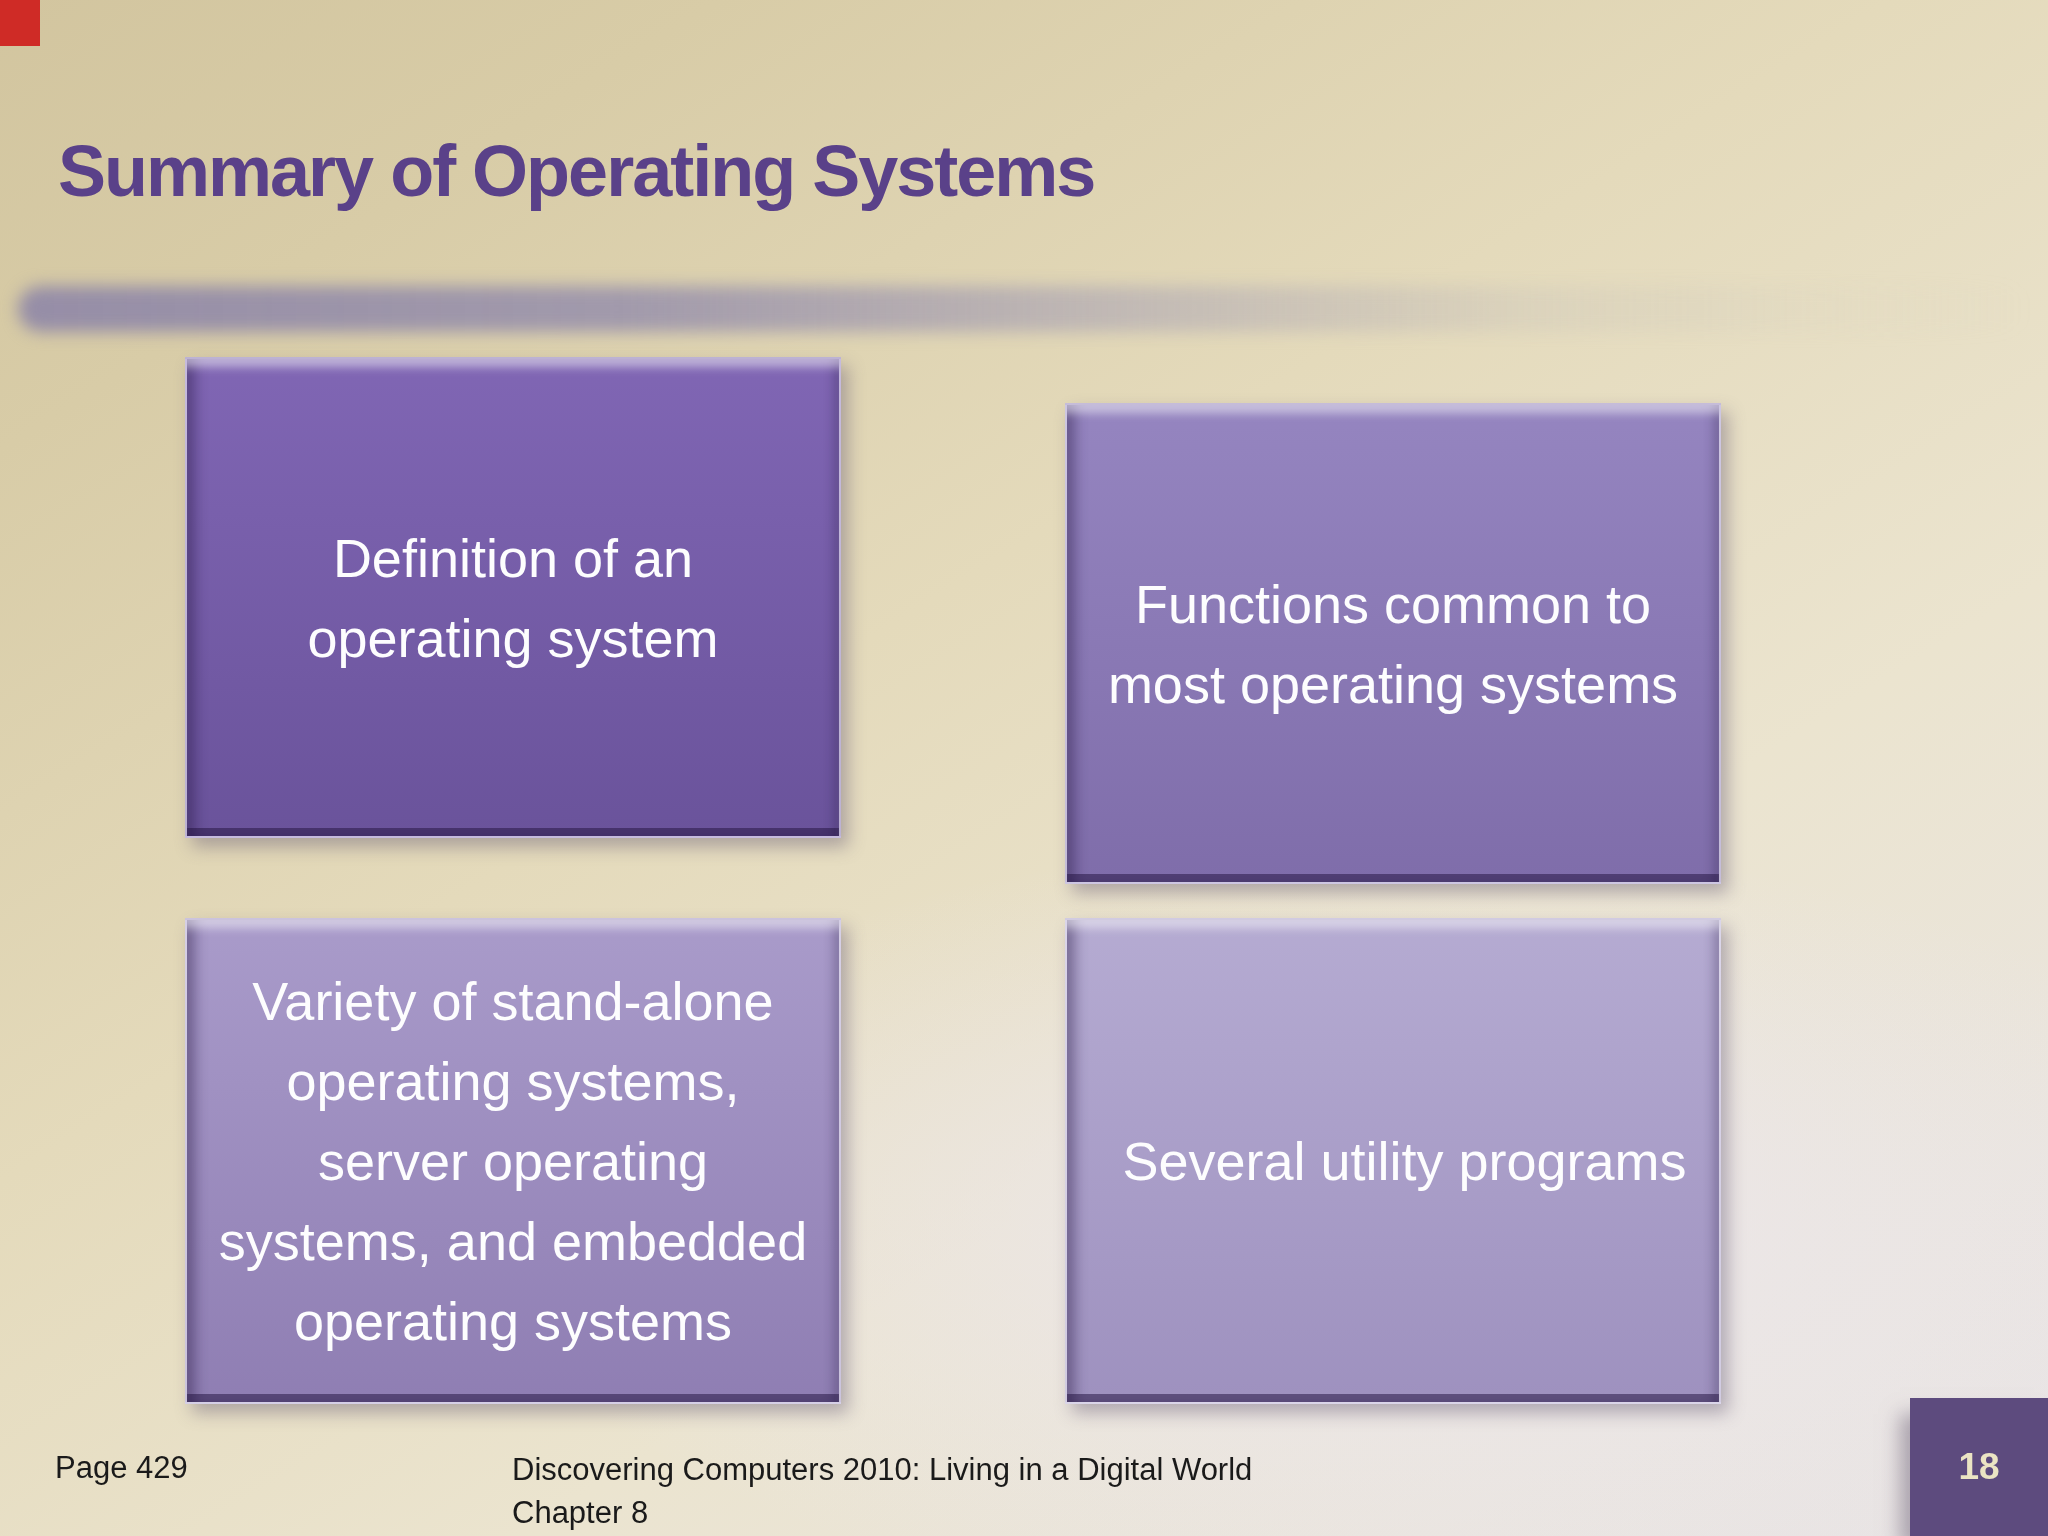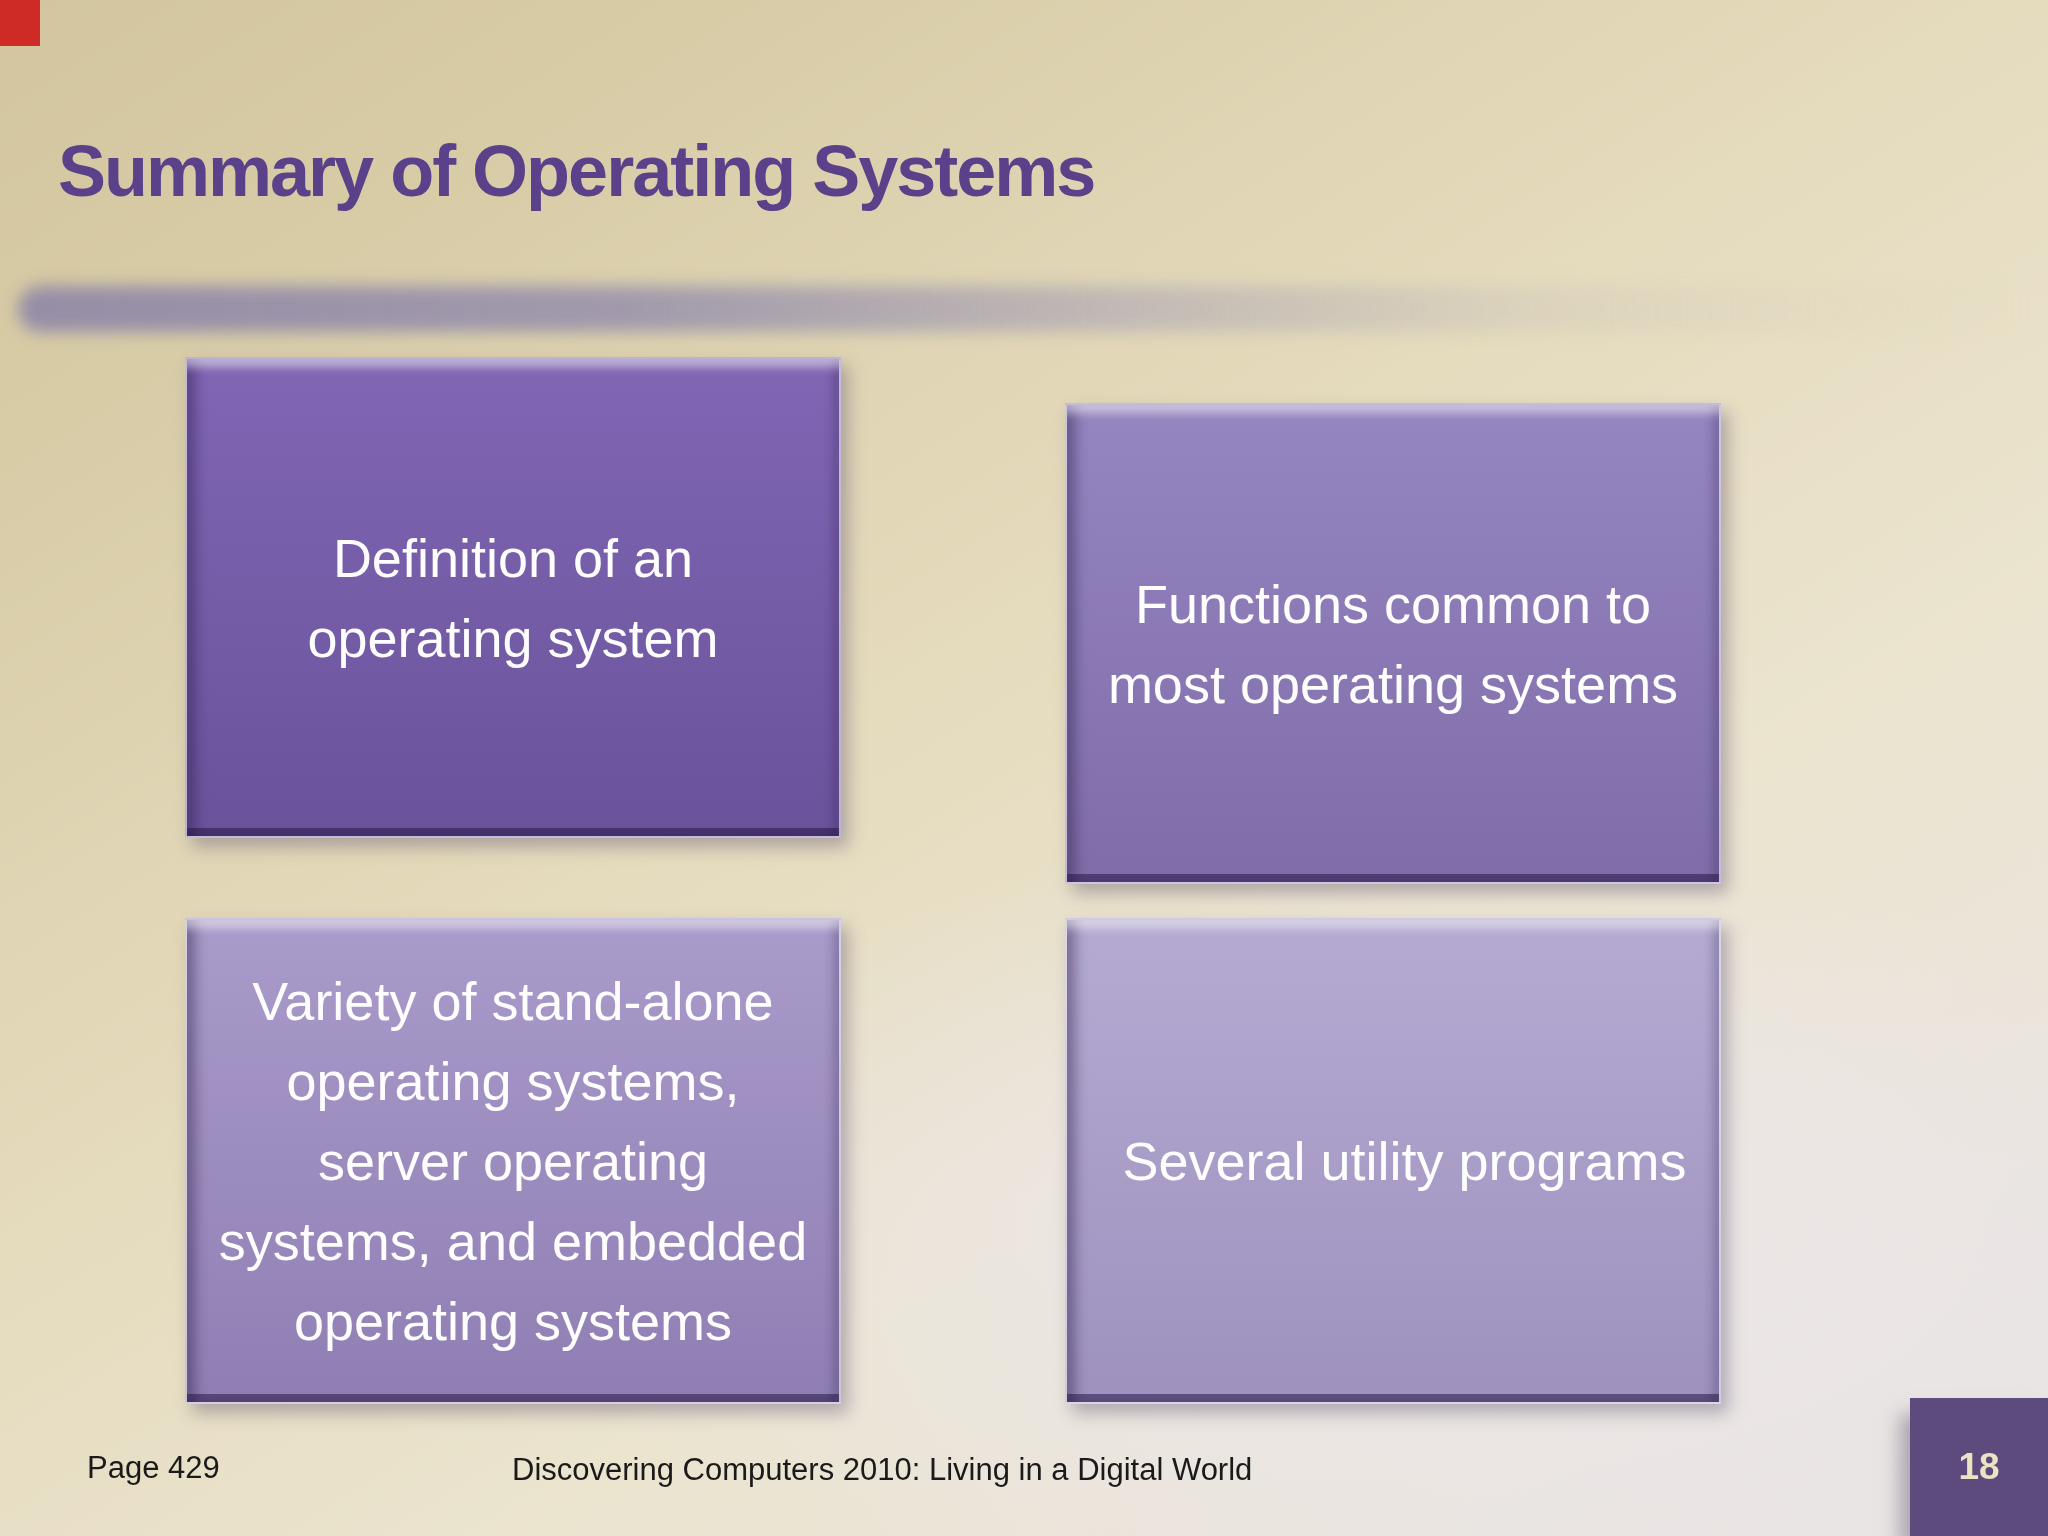--- a/index.html
+++ b/index.html
@@ -65,21 +65,21 @@
   .box-1{left:185px;top:357px;background:linear-gradient(#8066b4,#6a539b);}
   .box-2{left:1065px;top:376px;background:linear-gradient(#9585c0,#7f6daa);margin-top:27px;}
   .box-3{left:185px;top:918px;height:486px;background:linear-gradient(#a99bca,#8f7eb3);}
   .box-4{left:1065px;top:918px;height:486px;background:linear-gradient(#b5abd2,#9e91bf);padding-left:23px;}
   .footer-text{
     color:#1a1a1a;
     font-size:31px;
   }
   .page-ref{
     position:absolute;
-    left:55px;top:1450px;margin-left:32px;
+    left:55px;top:1450px;
   }
   .citation{
     position:absolute;
     left:512px;top:1448px;
     width:1040px;
     text-align:left;
     line-height:43px;
   }
   .slide-number-badge{
     position:absolute;
@@ -123,19 +123,20 @@
   </div>
 
   <div class="box box-4">
     <span>Several utility programs</span>
   </div>
 
   <div class="footer-text page-ref">Page 429</div>
 
   <div class="footer-text citation">
     <div>Discovering Computers 2010: Living in a Digital World</div>
+    <div>Chapter 8</div>
   </div>
 
   <div class="slide-number-badge">
     <span>18</span>
   </div>
 
 </div>
 
 </body></html>

